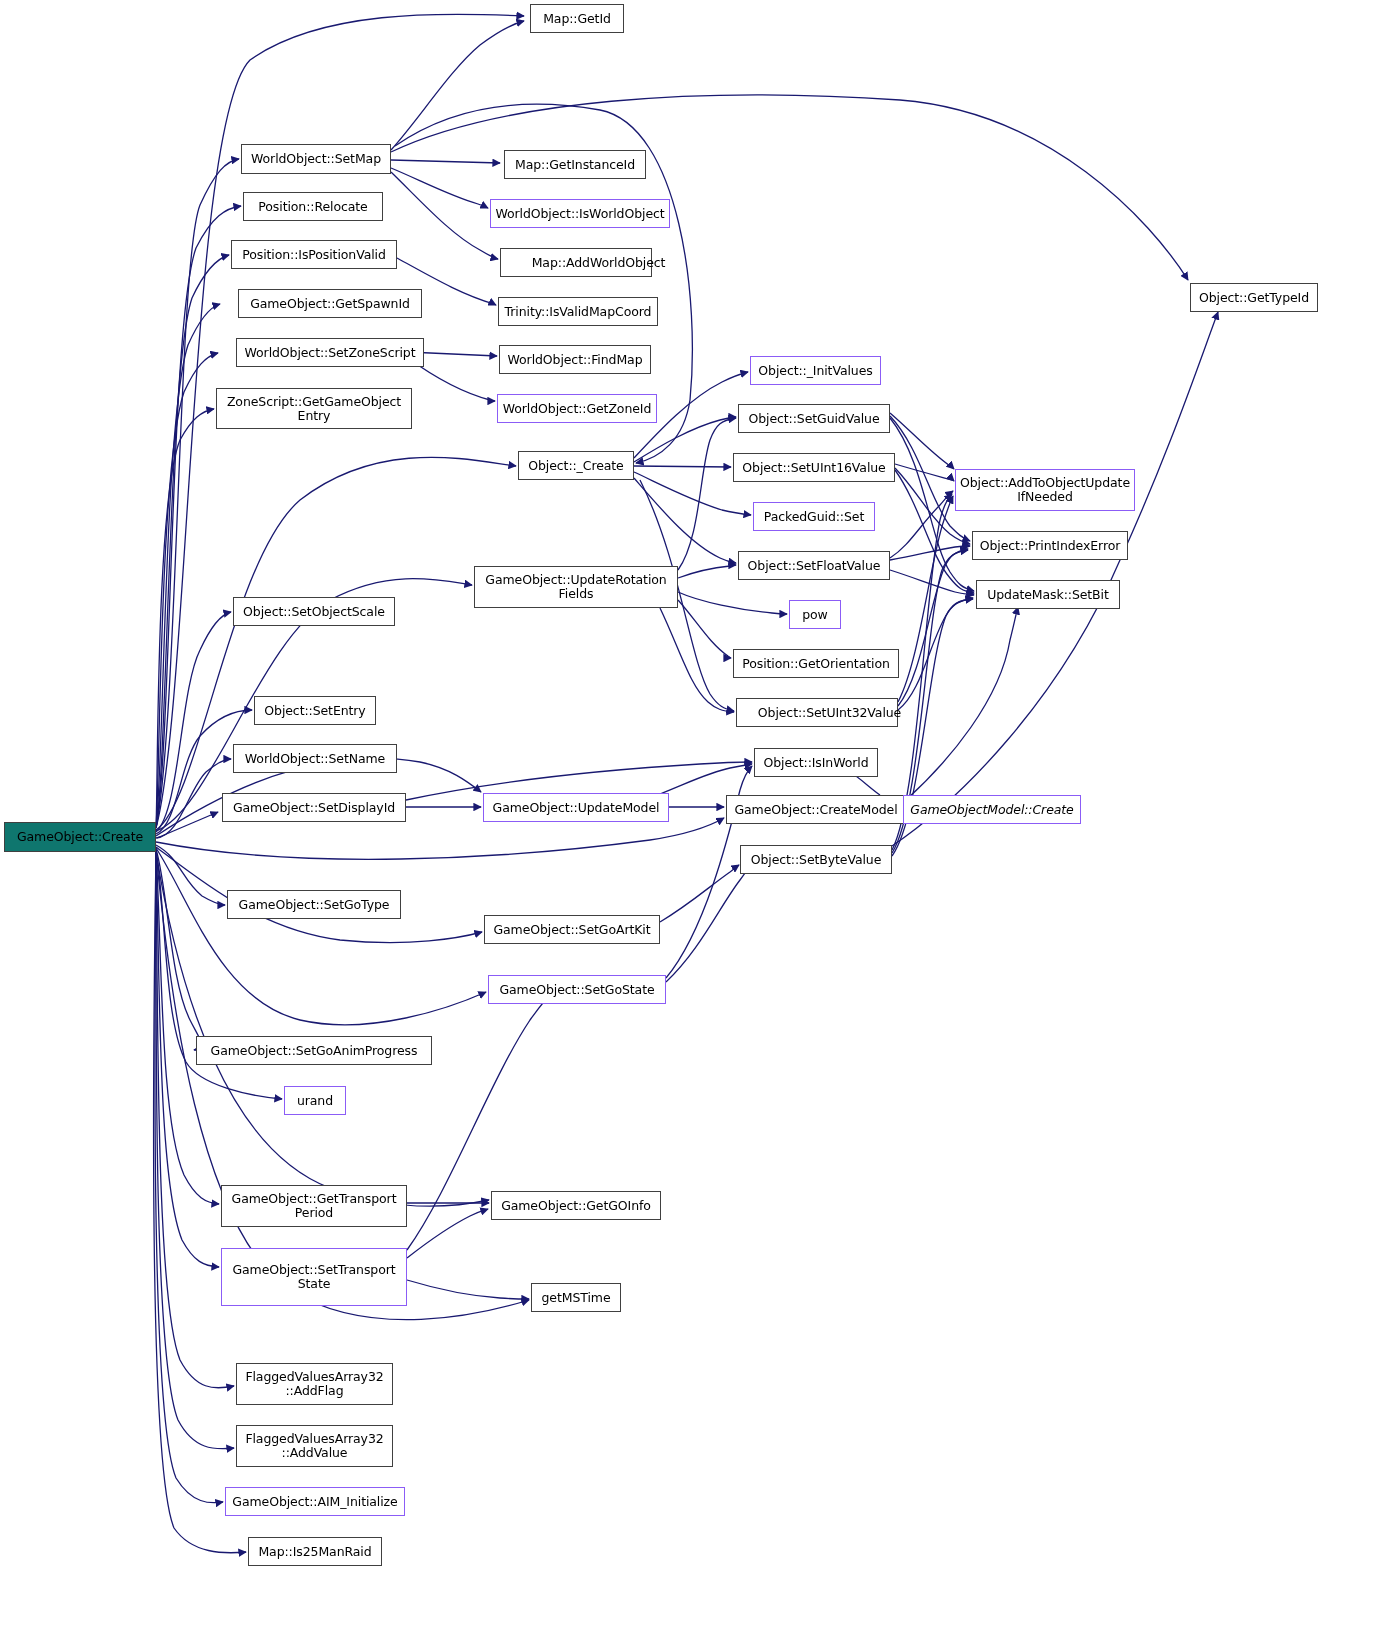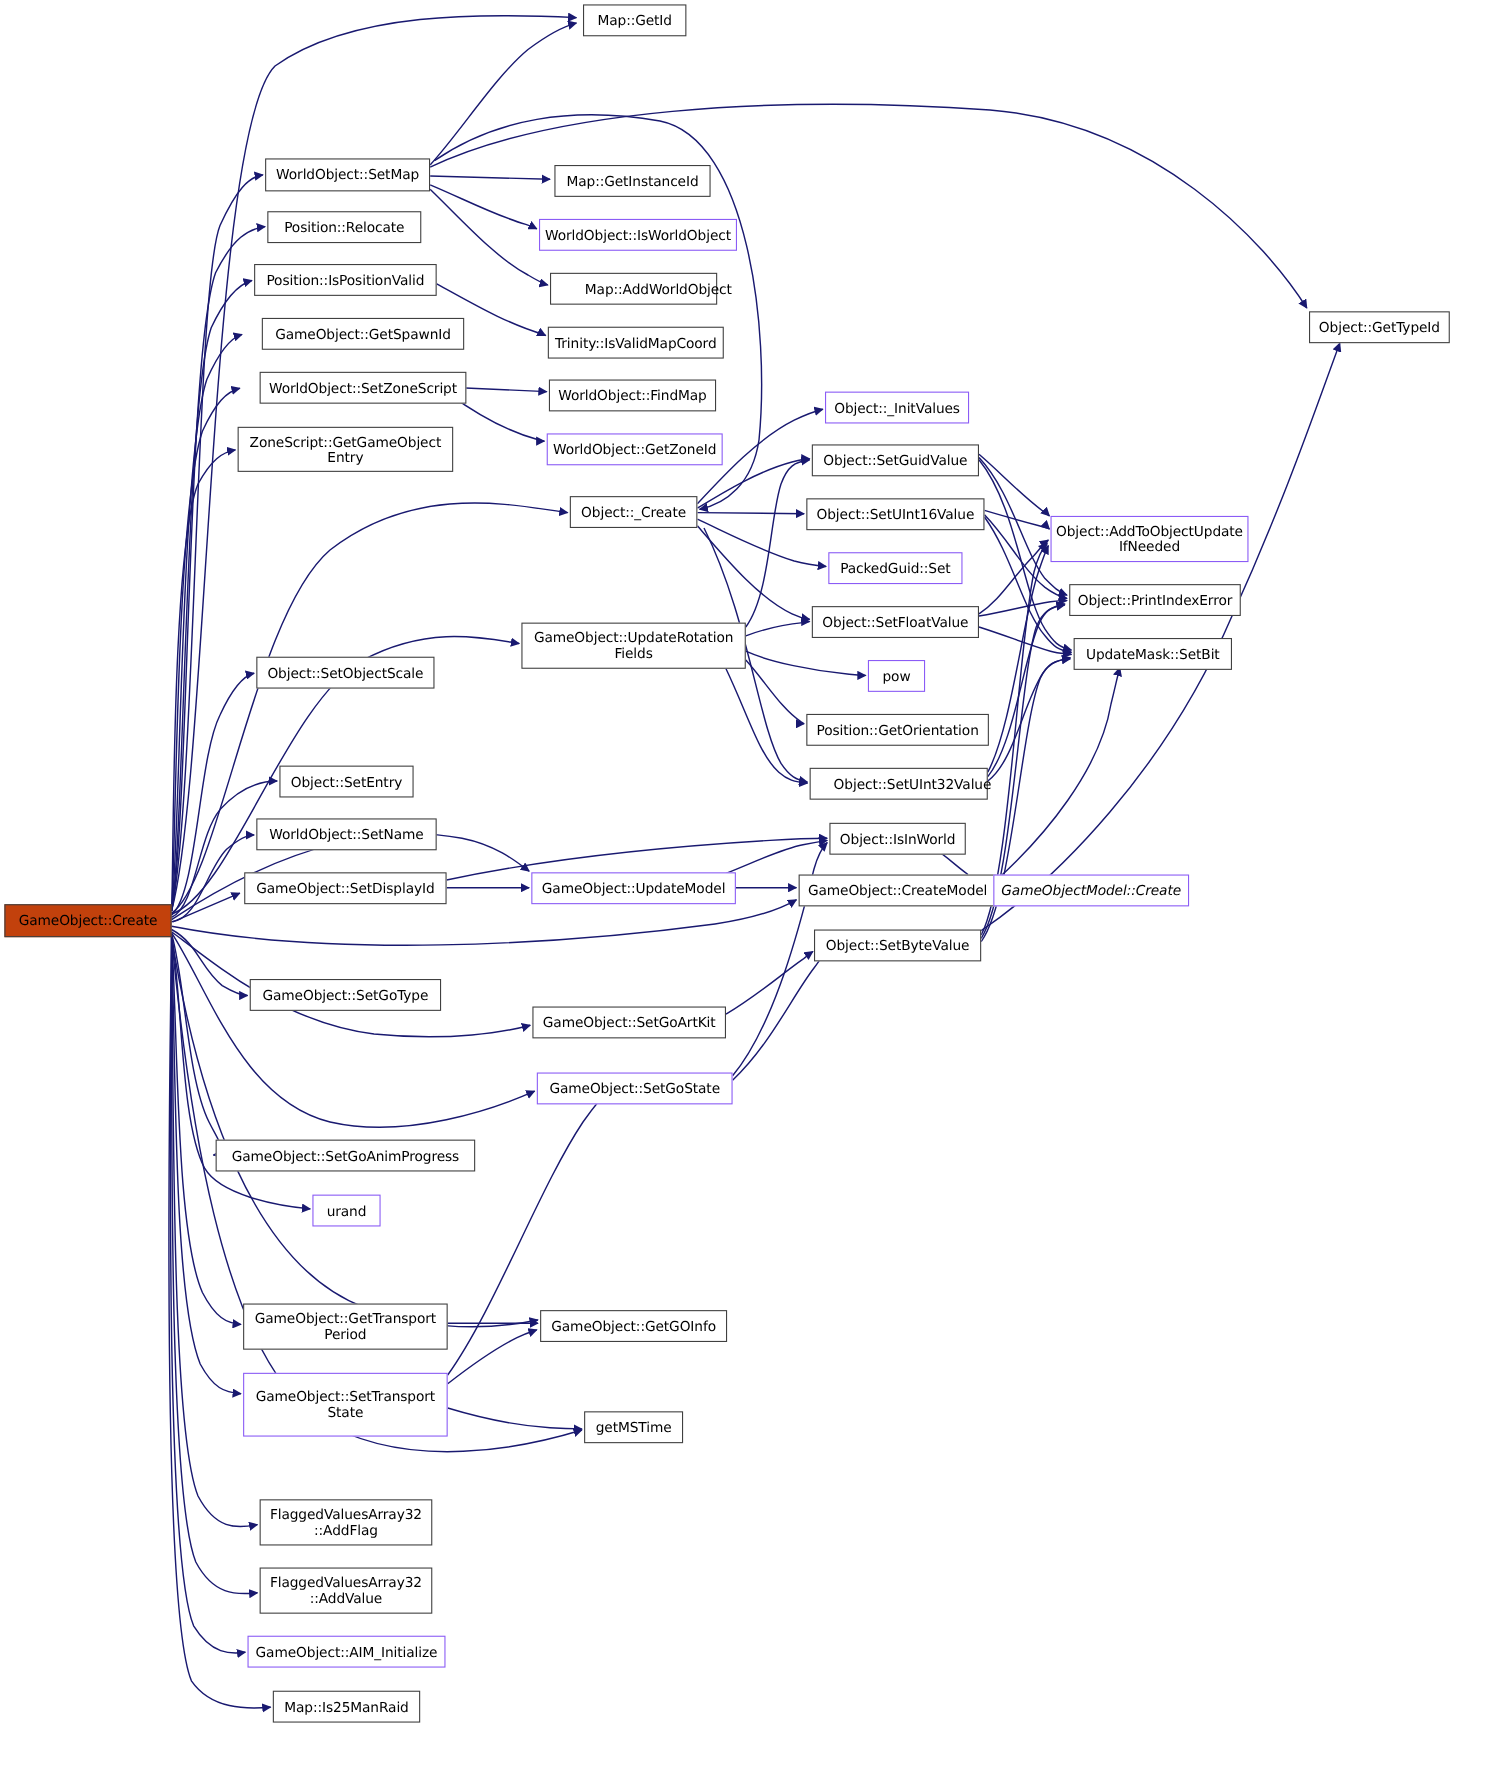--- a/index.html
+++ b/index.html
@@ -35,21 +35,21 @@
     font-size: 12.5px;
     line-height: 1.12;
     letter-spacing: -0.1px;
     white-space: pre-line;
     padding: 0 3px;
   }
   .node.red {
     border: 1px solid #8b5cf6;
   }
   .node.current {
-    background: #c2410c;
+    background: #0f766e;
     border: 1px solid #404040;
   }
 </style>
 </head>
 <body>
 
 <div id="canvas">
   <svg id="edges" viewBox="0 0 1373 1627" xmlns="http://www.w3.org/2000/svg">
     <defs>
       <marker id="arrow" viewBox="0 0 10 10" refX="9" refY="5" markerWidth="6.5" markerHeight="6.5" orient="auto-start-reverse">

